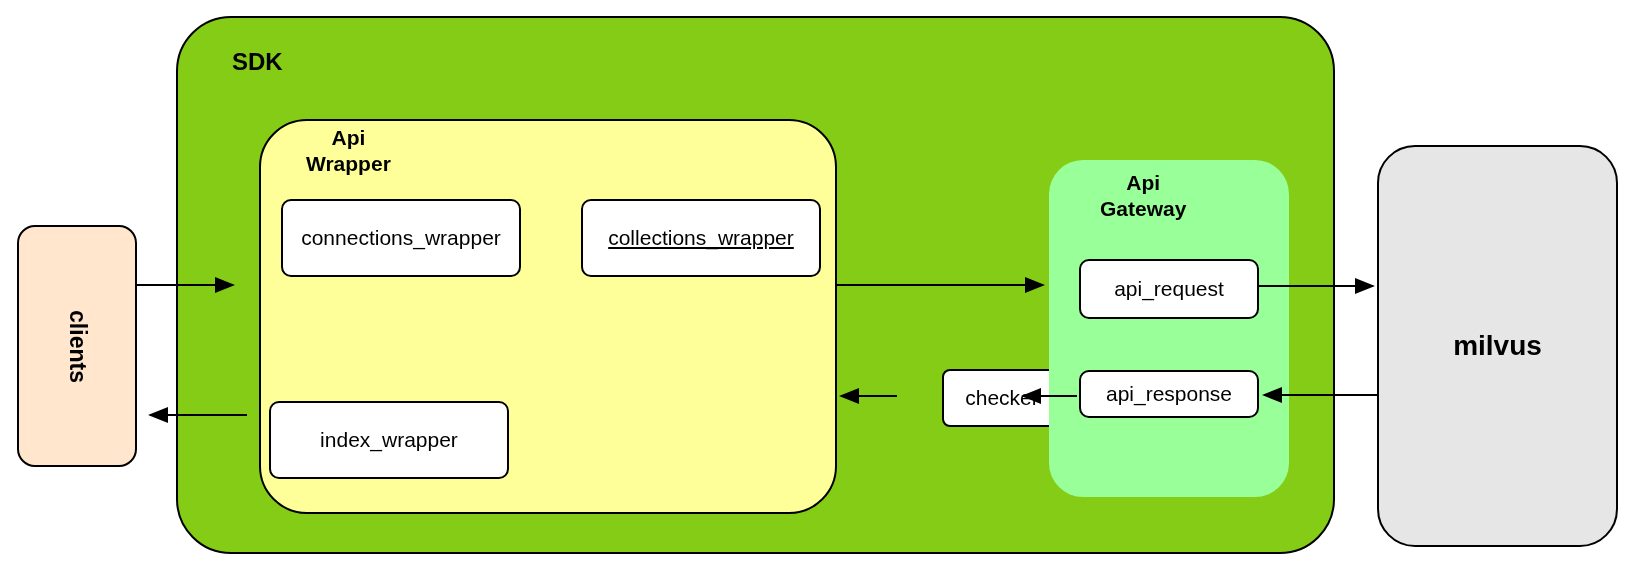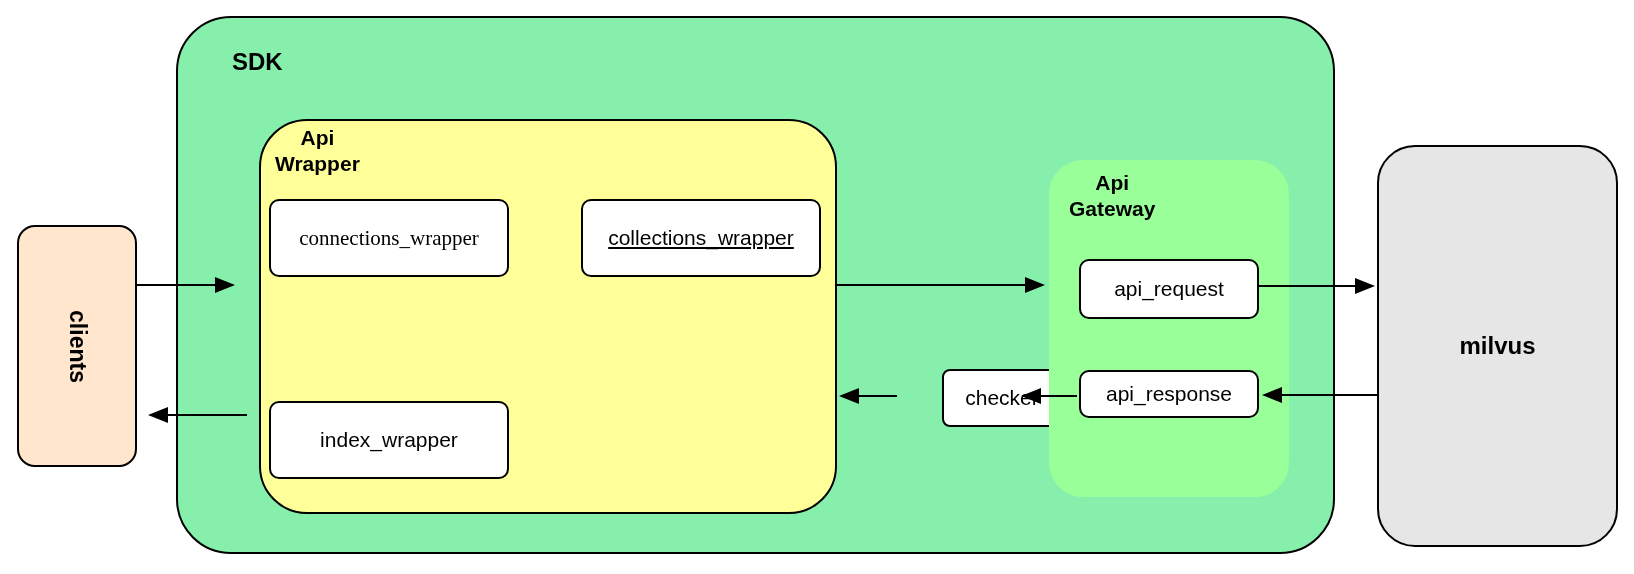--- a/index.html
+++ b/index.html
@@ -20,57 +20,57 @@
     background: #FFE6CC; border: 2px solid #000; border-radius: 18px;
     display: flex; align-items: center; justify-content: center;
   }
   .clients-node .vtext {
     transform: rotate(90deg);
     font-weight: bold; font-size: 23px; white-space: nowrap;
   }
 
   .sdk-container {
     left: 176px; top: 16px; width: 1159px; height: 538px;
-    background: #86efac; border: 2px solid #000; border-radius: 55px;
+    background: #84cc16; border: 2px solid #000; border-radius: 55px;
   }
   .sdk-label {
     left: 54px; top: 30px; font-weight: bold; font-size: 24px;
   }
 
   .wrapper-container {
     left: 81px; top: 101px; width: 578px; height: 395px;
     background: #FFFF99; border: 2px solid #000; border-radius: 48px;
   }
   .two-line-label {
     position: absolute; text-align: center;
-    font-weight: bold; font-size: 21px; line-height: 26px;
+    font-weight: bold; font-size: 21px; line-height: 26px; margin-left: 31px;
   }
   .wrapper-label { left: 14px; top: 4px; }
 
   .gateway-container {
     left: 871px; top: 142px; width: 240px; height: 337px;
     background: #99FF99; border: none; border-radius: 34px;
   }
   .gateway-label { left: 20px; top: 10px; }
 
   .milvus-node {
     left: 1377px; top: 145px; width: 241px; height: 402px;
     background: #E6E6E6; border: 2px solid #000; border-radius: 38px;
     display: flex; align-items: center; justify-content: center;
-    font-weight: bold; font-size: 24px;
+    font-weight: bold; font-size: 28px;
   }
 
   
   .box {
     background: #ffffff; border: 2px solid #000; border-radius: 10px;
     display: flex; align-items: center; justify-content: center;
     font-size: 21px; white-space: nowrap;
   }
   .wbox { width: 240px; height: 78px; }
-  .wb-r1c1 { left: 8px;  top: 78px; font-family: Liberation Serif, serif; }
+  .wb-r1c1 { left: 20px;  top: 78px; }
   .wb-r1c2 { left: 320px; top: 78px; text-decoration: underline; }
   .wb-r2c1 { left: 20px;  top: 180px; }
   .wb-r2c2 { left: 320px; top: 180px; }
   .wb-r3c1 { left: 8px;  top: 280px; }
   .wb-r3c2 { left: 320px; top: 280px; }
 
   .api-request-box  { left: 30px; top: 99px;  width: 180px; height: 60px; text-align: center; }
   .api-response-box { left: 30px; top: 210px; width: 180px; height: 48px; }
 
   .checker-box { left: 721px; top: 351px; width: 120px; height: 58px; border-radius: 8px; margin-left: 43px; }

